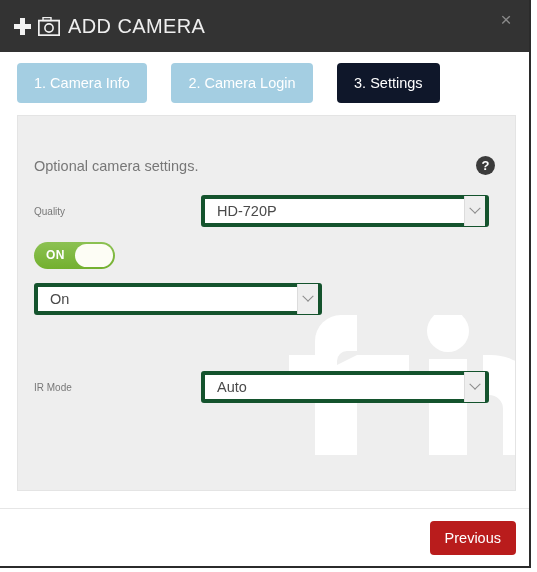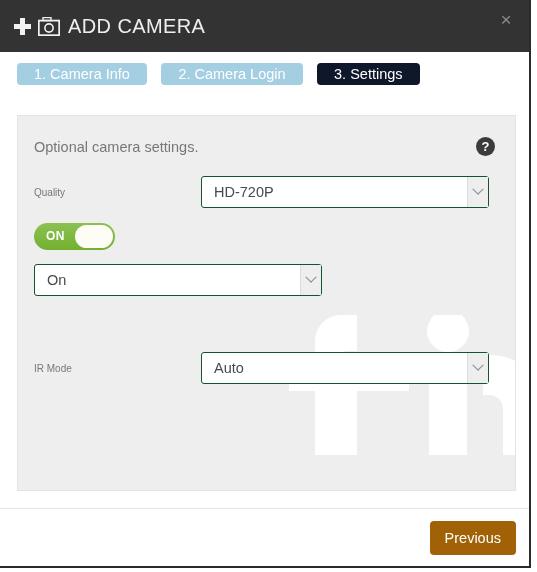--- a/index.html
+++ b/index.html
@@ -88,22 +88,22 @@
     height: 57px;
     box-sizing: border-box;
     background: #fff;
   }
   .tab {
     display: inline-block;
     vertical-align: top;
     border-radius: 4px;
     color: #ffffff;
     font-size: 14.5px;
-    padding: 3px 17px;
-    margin-right: 10px;
+    padding: 12px 17px;
+    margin-right: 20px;
     background: #a4cee2;
     cursor: pointer;
     box-sizing: border-box;
   }
   .tab.active {
     background: #0f172a;
   }
 
   
   .panel {
@@ -120,21 +120,21 @@
     right: -14px;
     bottom: -10px;
     width: 250px;
     height: 185px;
     pointer-events: none;
     opacity: 1;
   }
 
   .panel-inner {
     position: relative;
-    padding: 21px 16px 0 16px;
+    padding: 40px 16px 0 16px;
     z-index: 2;
   }
 
   .opt-line {
     display: flex;
     align-items: center;
     justify-content: space-between;
     margin-bottom: 14px;
   }
   .opt-text {
@@ -168,21 +168,21 @@
   }
   .row-control {
     flex: 1 1 auto;
   }
 
   
   .sel {
     position: relative;
     height: 32px;
     background: #ffffff;
-    border: 1px solid #14532d;
+    border: 4px solid #14532d;
     border-radius: 3px;
     box-sizing: border-box;
     display: flex;
     align-items: center;
     cursor: pointer;
     width: 288px;
   }
   .sel-value {
     padding-left: 12px;
     color: #4a4a4a;
@@ -258,21 +258,21 @@
   .btn {
     border: none;
     border-radius: 4px;
     color: #ffffff;
     font-size: 14.5px;
     font-family: "Liberation Sans", sans-serif;
     padding: 9px 15px;
     margin-left: 9px;
     cursor: pointer;
   }
-  .btn-prev { background: #a16207; }
+  .btn-prev { background: #b91c1c; }
   .btn-finish { background: #54b054; }
 </style>
 </head>
 <body>
 
 <div class="modal">
 
   <div class="modal-header">
     <span class="hdr-plus"></span>
     <span class="hdr-cam">

